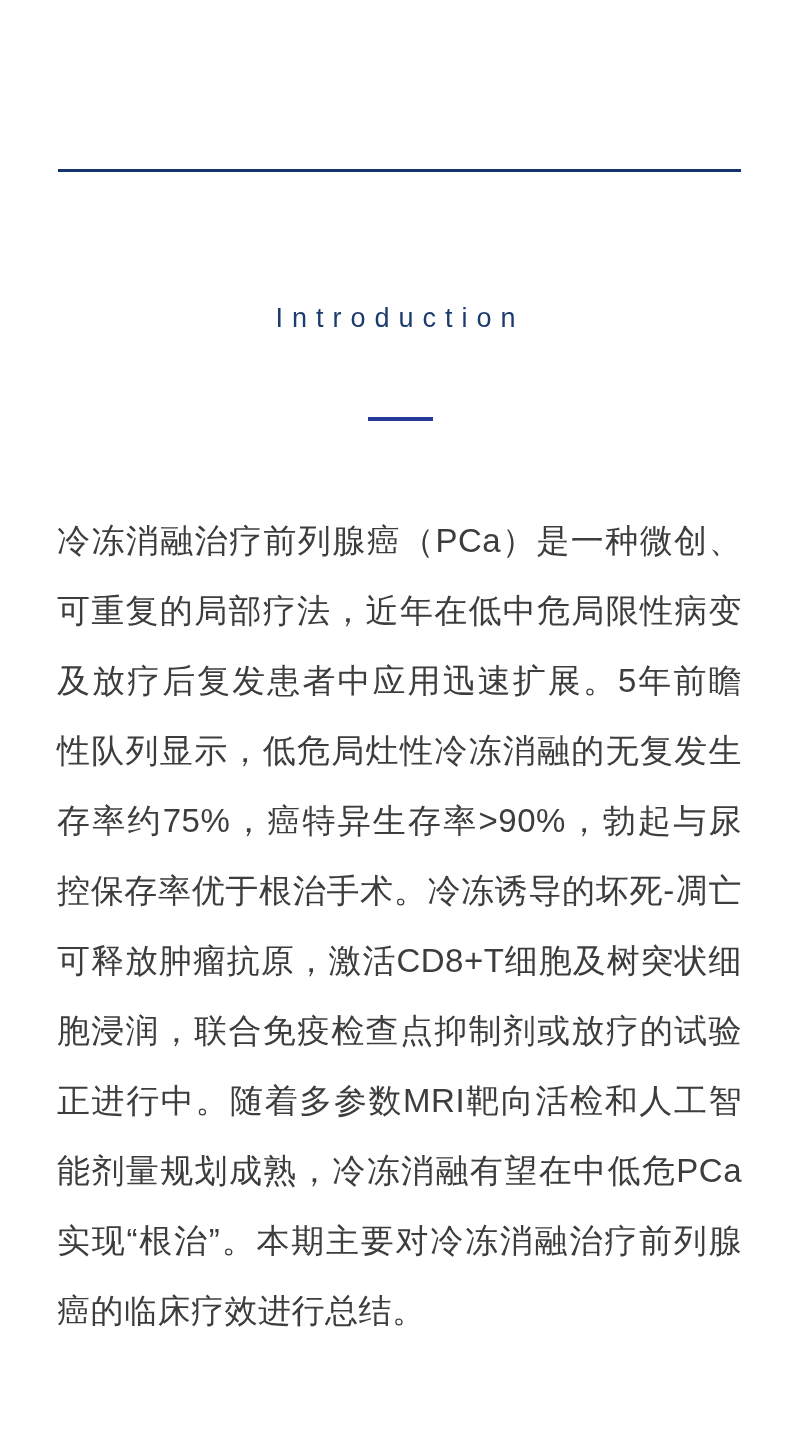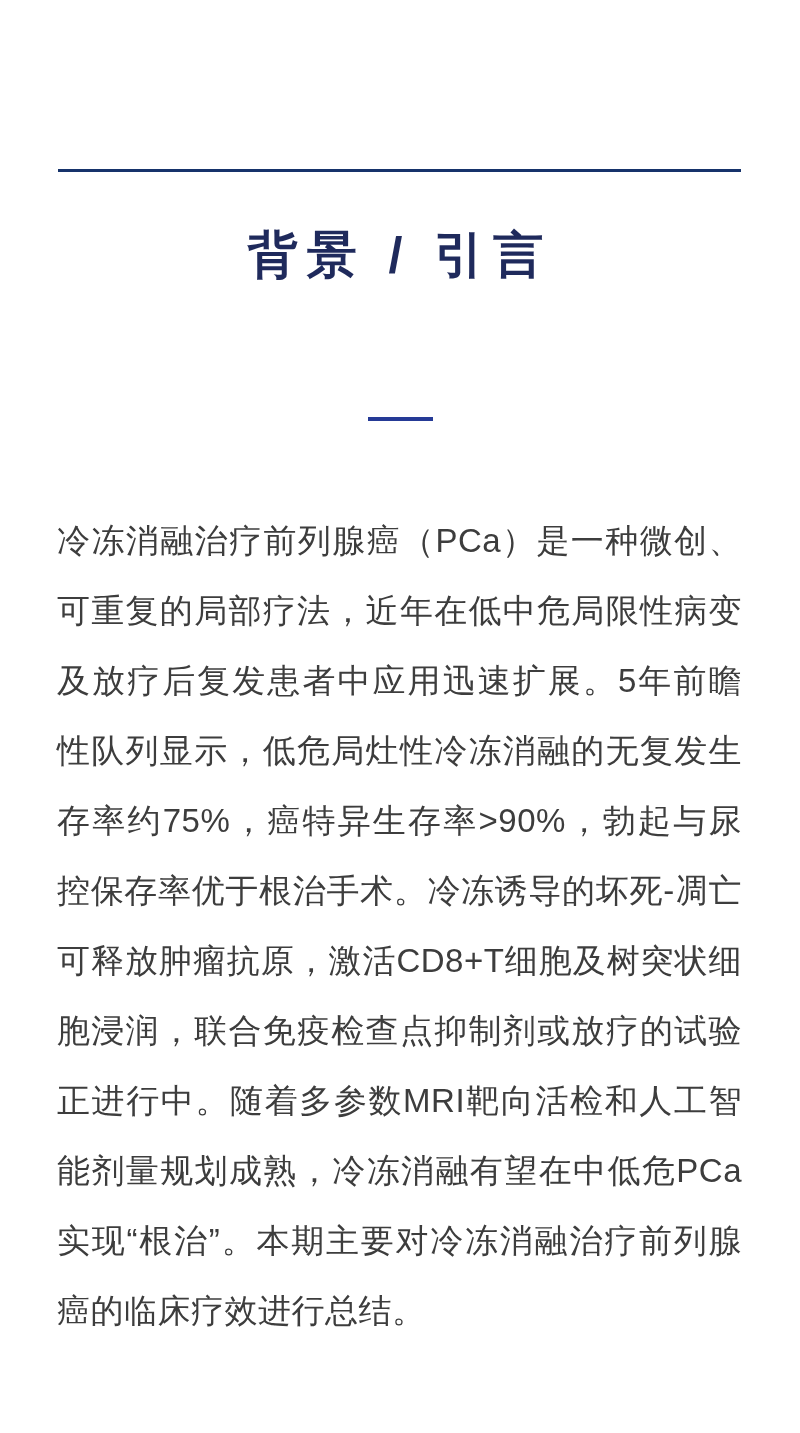--- a/index.html
+++ b/index.html
@@ -86,20 +86,20 @@
   }
 </style>
 </head>
 <body>
 
 <div class="page">
 
   <div class="top-rule"></div>
 
 
-  <div class="page-title">背景 / 引言</div>
 
+  <div class="page-subtitle">Introduction</div>
 
   <div class="title-divider"></div>
 
   <div class="intro-paragraph">冷冻消融治疗前列腺癌（PCa）是一种微创、可重复的局部疗法，近年在低中危局限性病变及放疗后复发患者中应用迅速扩展。5年前瞻性队列显示，低危局灶性冷冻消融的无复发生存率约75%，癌特异生存率&gt;90%，勃起与尿控保存率优于根治手术。冷冻诱导的坏死-凋亡可释放肿瘤抗原，激活CD8+T细胞及树突状细胞浸润，联合免疫检查点抑制剂或放疗的试验正进行中。随着多参数MRI靶向活检和人工智能剂量规划成熟，冷冻消融有望在中低危PCa实现“根治”。本期主要对冷冻消融治疗前列腺癌的临床疗效进行总结。</div>
 
 </div>
 
 </body></html>

